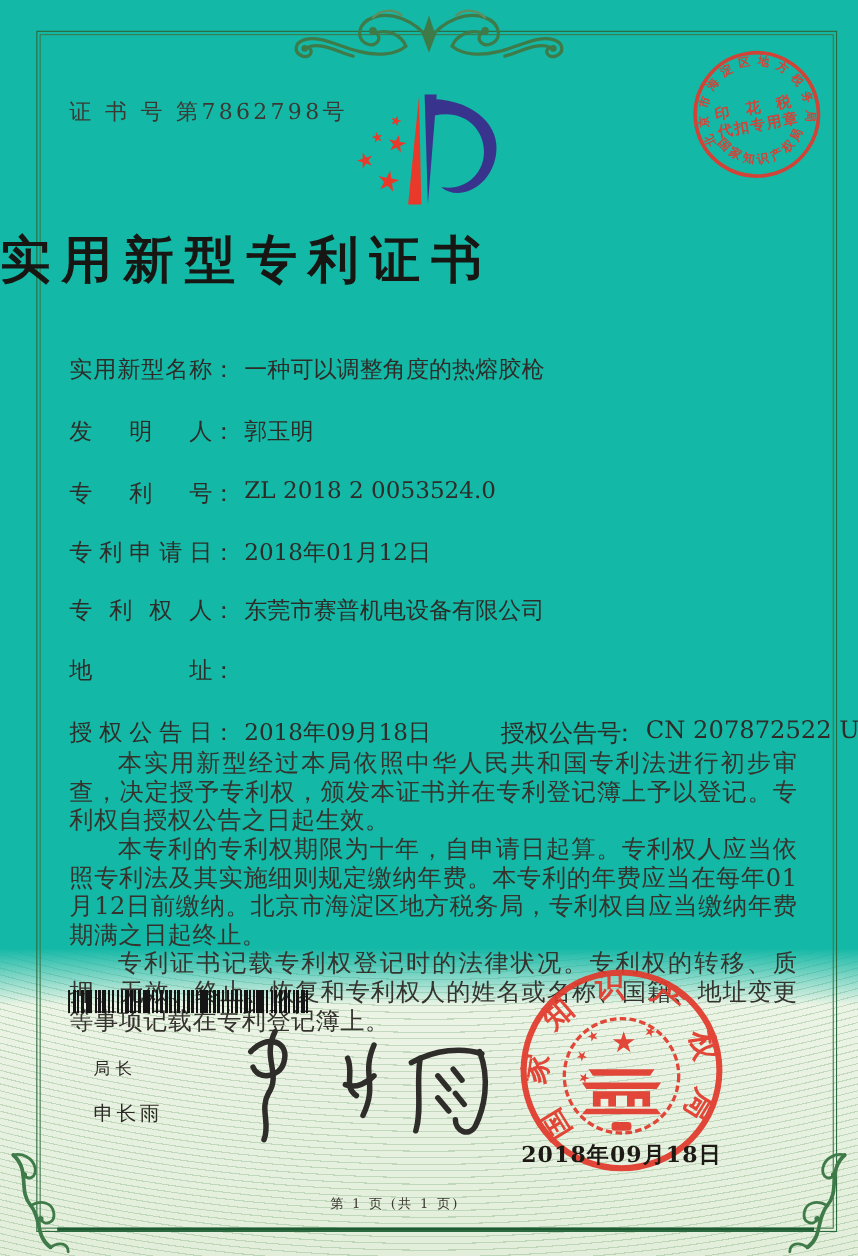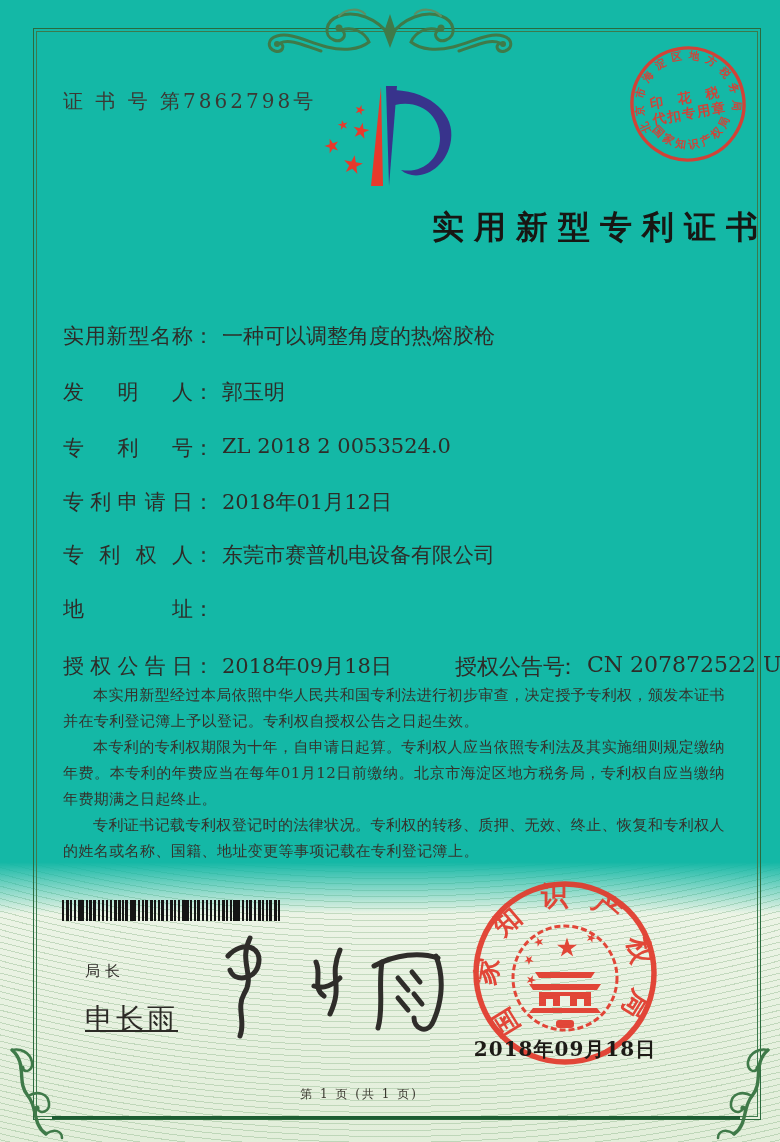--- a/index.html
+++ b/index.html
@@ -28,46 +28,46 @@
   .top-ornament{position:absolute;left:50%;transform:translateX(-50%);top:2px;z-index:3;}
   .corner{position:absolute;z-index:3;}
   .corner.left{left:2px;top:1046px;}
   .corner.right{right:2px;top:1046px;transform:scaleX(-1);}
 
   .cert-no{position:absolute;left:63px;top:88px;font-size:20px;letter-spacing:3px;color:#3b3833;z-index:4;}
 
   .logo{position:absolute;left:315px;top:82px;z-index:4;}
 
   .title{
-    position:absolute;left:0;right:12px;top:206px;text-align:right;z-index:4;
-    font-size:32px;font-weight:700;letter-spacing:10px;color:#181613;
+    position:absolute;left:0;right:0;top:206px;text-align:left;z-index:4;
+    font-size:46px;font-weight:700;letter-spacing:10px;color:#181613;
   }
 
   .fields{position:absolute;left:63px;top:322px;width:662px;height:366px;z-index:4;font-size:21px;}
   .frow{position:absolute;left:0;white-space:nowrap;}
   .flabel{display:inline-block;width:130px;text-align:justify;text-align-last:justify;vertical-align:top;}
   .fcolon{display:inline-block;vertical-align:top;}
   .fvalue{display:inline-block;padding-left:8px;vertical-align:top;}
   .frow.addr{white-space:normal;display:flex;}
   .frow.addr .fvalue{width:520px;line-height:30px;}
   .grant-right{position:absolute;left:392px;white-space:nowrap;font-size:22px;}
   .grant-right .flabel{width:102px;}
 
   .paras{position:absolute;left:63px;top:682px;width:662px;z-index:4;}
-  .paras p{margin:0;text-indent:2em;font-size:15px;line-height:26px;letter-spacing:.4px;color:#35332d;text-align:justify;}
+  .paras p{margin:0;text-indent:2em;font-size:22px;line-height:26px;letter-spacing:.4px;color:#35332d;text-align:justify;}
 
   .barcode{
     position:absolute;left:62px;top:900px;width:218px;height:21px;z-index:4;
     background-image:
       repeating-linear-gradient(90deg,#151515 0 2px,transparent 2px 4px),
       repeating-linear-gradient(90deg,#151515 0 1px,transparent 1px 9px),
       repeating-linear-gradient(90deg,transparent 0 5px,#151515 5px 7px,transparent 7px 13px);
   }
   .director-title{position:absolute;left:85px;top:962px;font-size:15px;letter-spacing:5px;z-index:4;color:#2c2a26;}
-  .director-name{position:absolute;left:85px;top:1000px;font-size:28px;letter-spacing:3px;z-index:4;color:#2c2a26;text-decoration:underline;}
+  .director-name{position:absolute;left:85px;top:1000px;font-size:18px;letter-spacing:3px;z-index:4;color:#2c2a26;}
   .signature{position:absolute;left:198px;top:928px;z-index:5;}
 
   .seal{position:absolute;left:471px;top:879px;z-index:5;opacity:.93;}
   .seal-date{
     position:absolute;left:465px;top:1036px;width:200px;text-align:center;z-index:6;
     font-size:20px;font-weight:700;letter-spacing:1px;color:#1d1a16;
   }
   .stamp{position:absolute;left:628px;top:44px;z-index:4;opacity:.92;transform:rotate(-10deg);}
 
   .footer{position:absolute;left:0px;right:62px;top:1086px;text-align:center;font-size:12px;color:#3a382f;z-index:4;letter-spacing:2px;}

